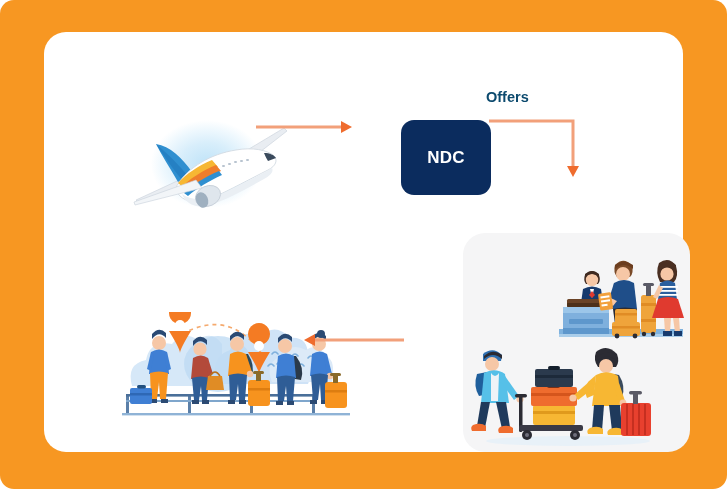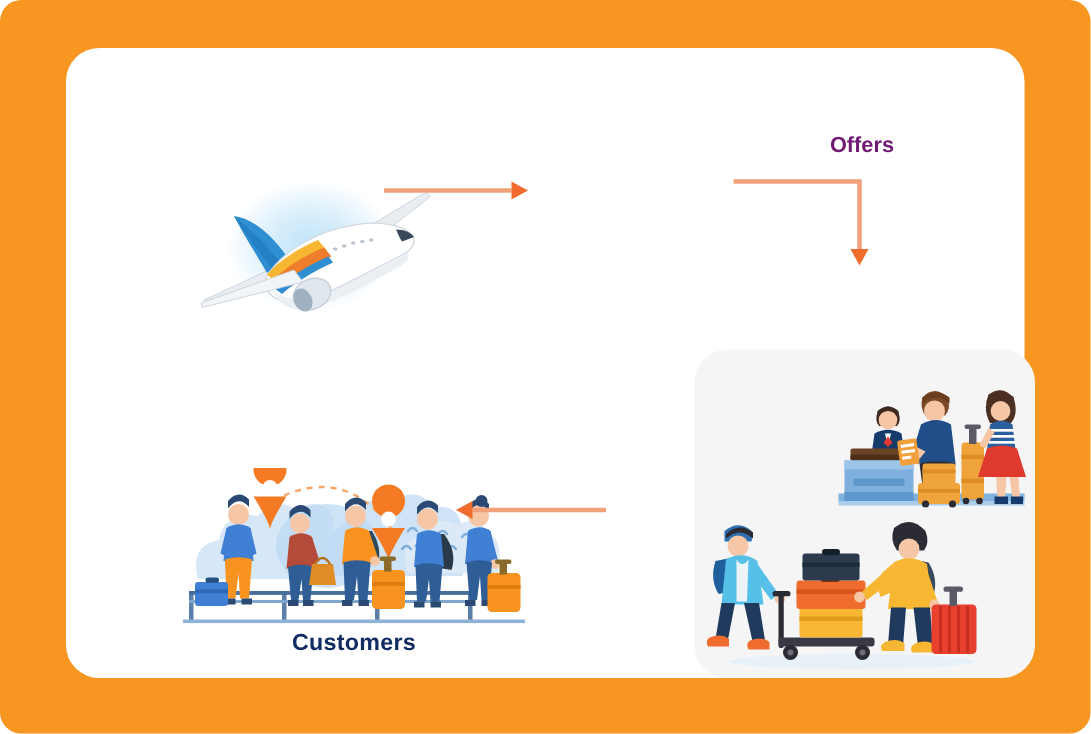--- a/index.html
+++ b/index.html
@@ -40,22 +40,22 @@
     position: absolute; left: 357px; top: 88px; width: 90px; height: 75px;
     background: #0b2c5e; border-radius: 13px;
     display: flex; align-items: center; justify-content: center;
   }
   .ndc-box span { color: #ffffff; font-size: 17px; font-weight: bold; letter-spacing: 0.3px; }
 
   
   .arrow-layer { position: absolute; left: 0; top: 0; width: 727px; height: 489px; pointer-events: none; }
 
   .offers-label {
-    position: absolute; left: 486px; top: 89px; width: 110px; text-align: right;
-    font-size: 14.5px; font-weight: bold; color: #701a75;
+    position: absolute; left: 486px; top: 89px; width: 110px; text-align: left;
+    font-size: 14.5px; font-weight: bold; color: #0c4a6e;
   }
 
   
   .gray-panel {
     position: absolute; left: 419px; top: 201px; width: 227px; height: 219px;
     background: #f5f5f6; border-radius: 22px; overflow: hidden;
   }
 
   
   .customers-block { position: absolute; left: 78px; top: 280px; width: 228px; height: 130px; }
@@ -97,20 +97,23 @@
 
         <path d="M138 43 C144 43 148 45 150 48 L142 51 C140 48 139 45 138 43 Z" fill="#3a4a5c"></path>
 
         <ellipse cx="82" cy="86" rx="13" ry="10" transform="rotate(-24 82 86)" fill="#dfe6ed" stroke="#c4ccd6" stroke-width="0.8"></ellipse>
         <ellipse cx="76" cy="90" rx="6" ry="8" transform="rotate(-24 76 90)" fill="#9fb0c0"></ellipse>
 
         <path d="M70 70 L8 92 L9 95 L76 78 Z" fill="#f2f5f8" stroke="#c8d0da" stroke-width="0.6"></path>
       </svg>
     </div>
 
+    <div class="ndc-box">
+      <span>NDC</span>
+    </div>
 
     <div class="gray-panel">
       <svg width="227" height="219" viewBox="0 0 227 219">
 
         <g>
 
           <rect x="96" y="96" width="124" height="5" fill="#7fb2de"></rect>
           <rect x="96" y="101" width="124" height="3" fill="#a9cdea"></rect>
 
           <g>
@@ -367,21 +370,20 @@
           <path d="M189 63 q9 -3 17 0 l-2 25 -5 0 -1 -16 -2 16 -5 0 z" fill="#2f5d96"></path>
           <rect x="188" y="88" width="7" height="4" fill="#2b4a73"></rect>
           <rect x="199" y="88" width="7" height="4" fill="#2b4a73"></rect>
         </g>
 
         <rect x="203" y="70" width="22" height="26" rx="3" fill="#f7931e"></rect>
         <rect x="203" y="78" width="22" height="2.5" fill="#dd7d10"></rect>
         <rect x="211" y="63" width="5" height="8" fill="#8a6a2a"></rect>
         <rect x="208" y="61" width="11" height="3" rx="1.5" fill="#8a6a2a"></rect>
       </svg>
-      <div class="label customers-label">Customers</div>
     </div>
 
   </div>
 
   <svg class="arrow-layer" viewBox="0 0 727 489">
 
     <g>
       <line x1="256" y1="127" x2="341" y2="127" stroke="#f2a07a" stroke-width="3"></line>
       <path d="M341 121 l11 6 -11 6 z" fill="#ef6c2e"></path>
     </g>

